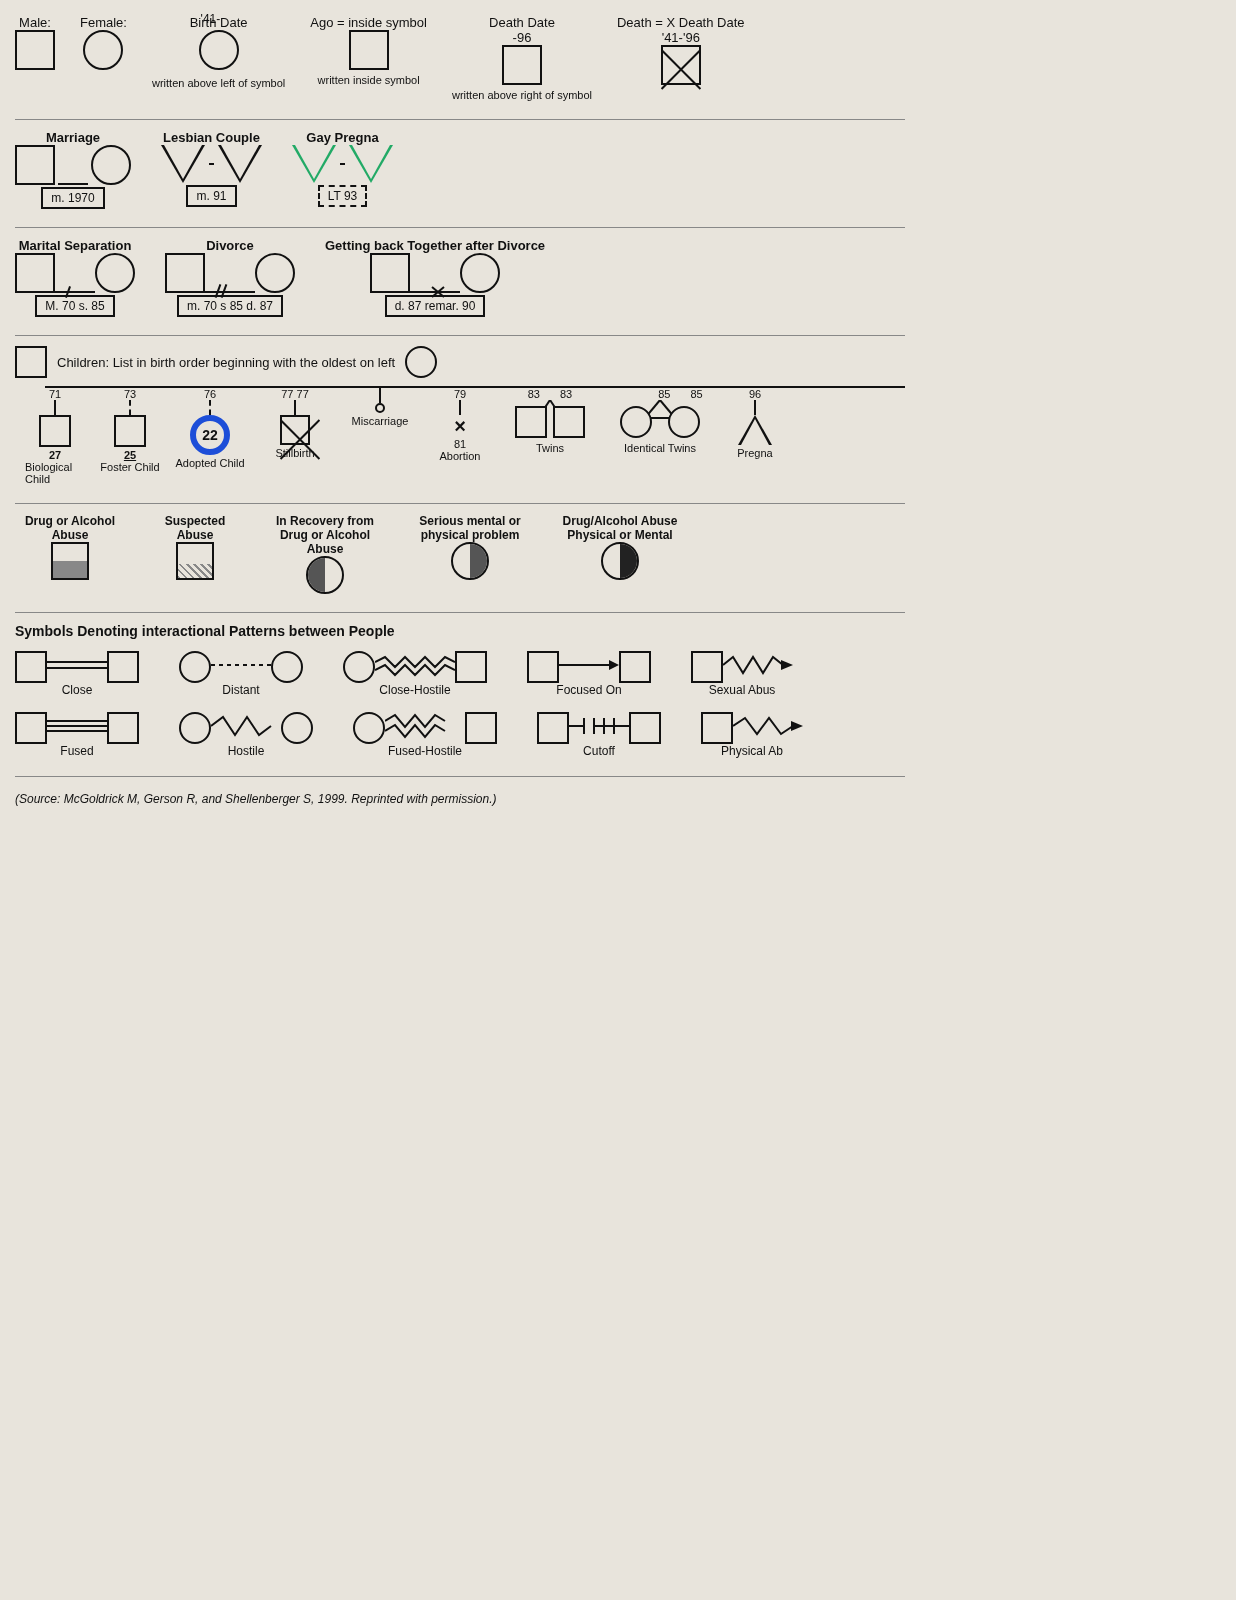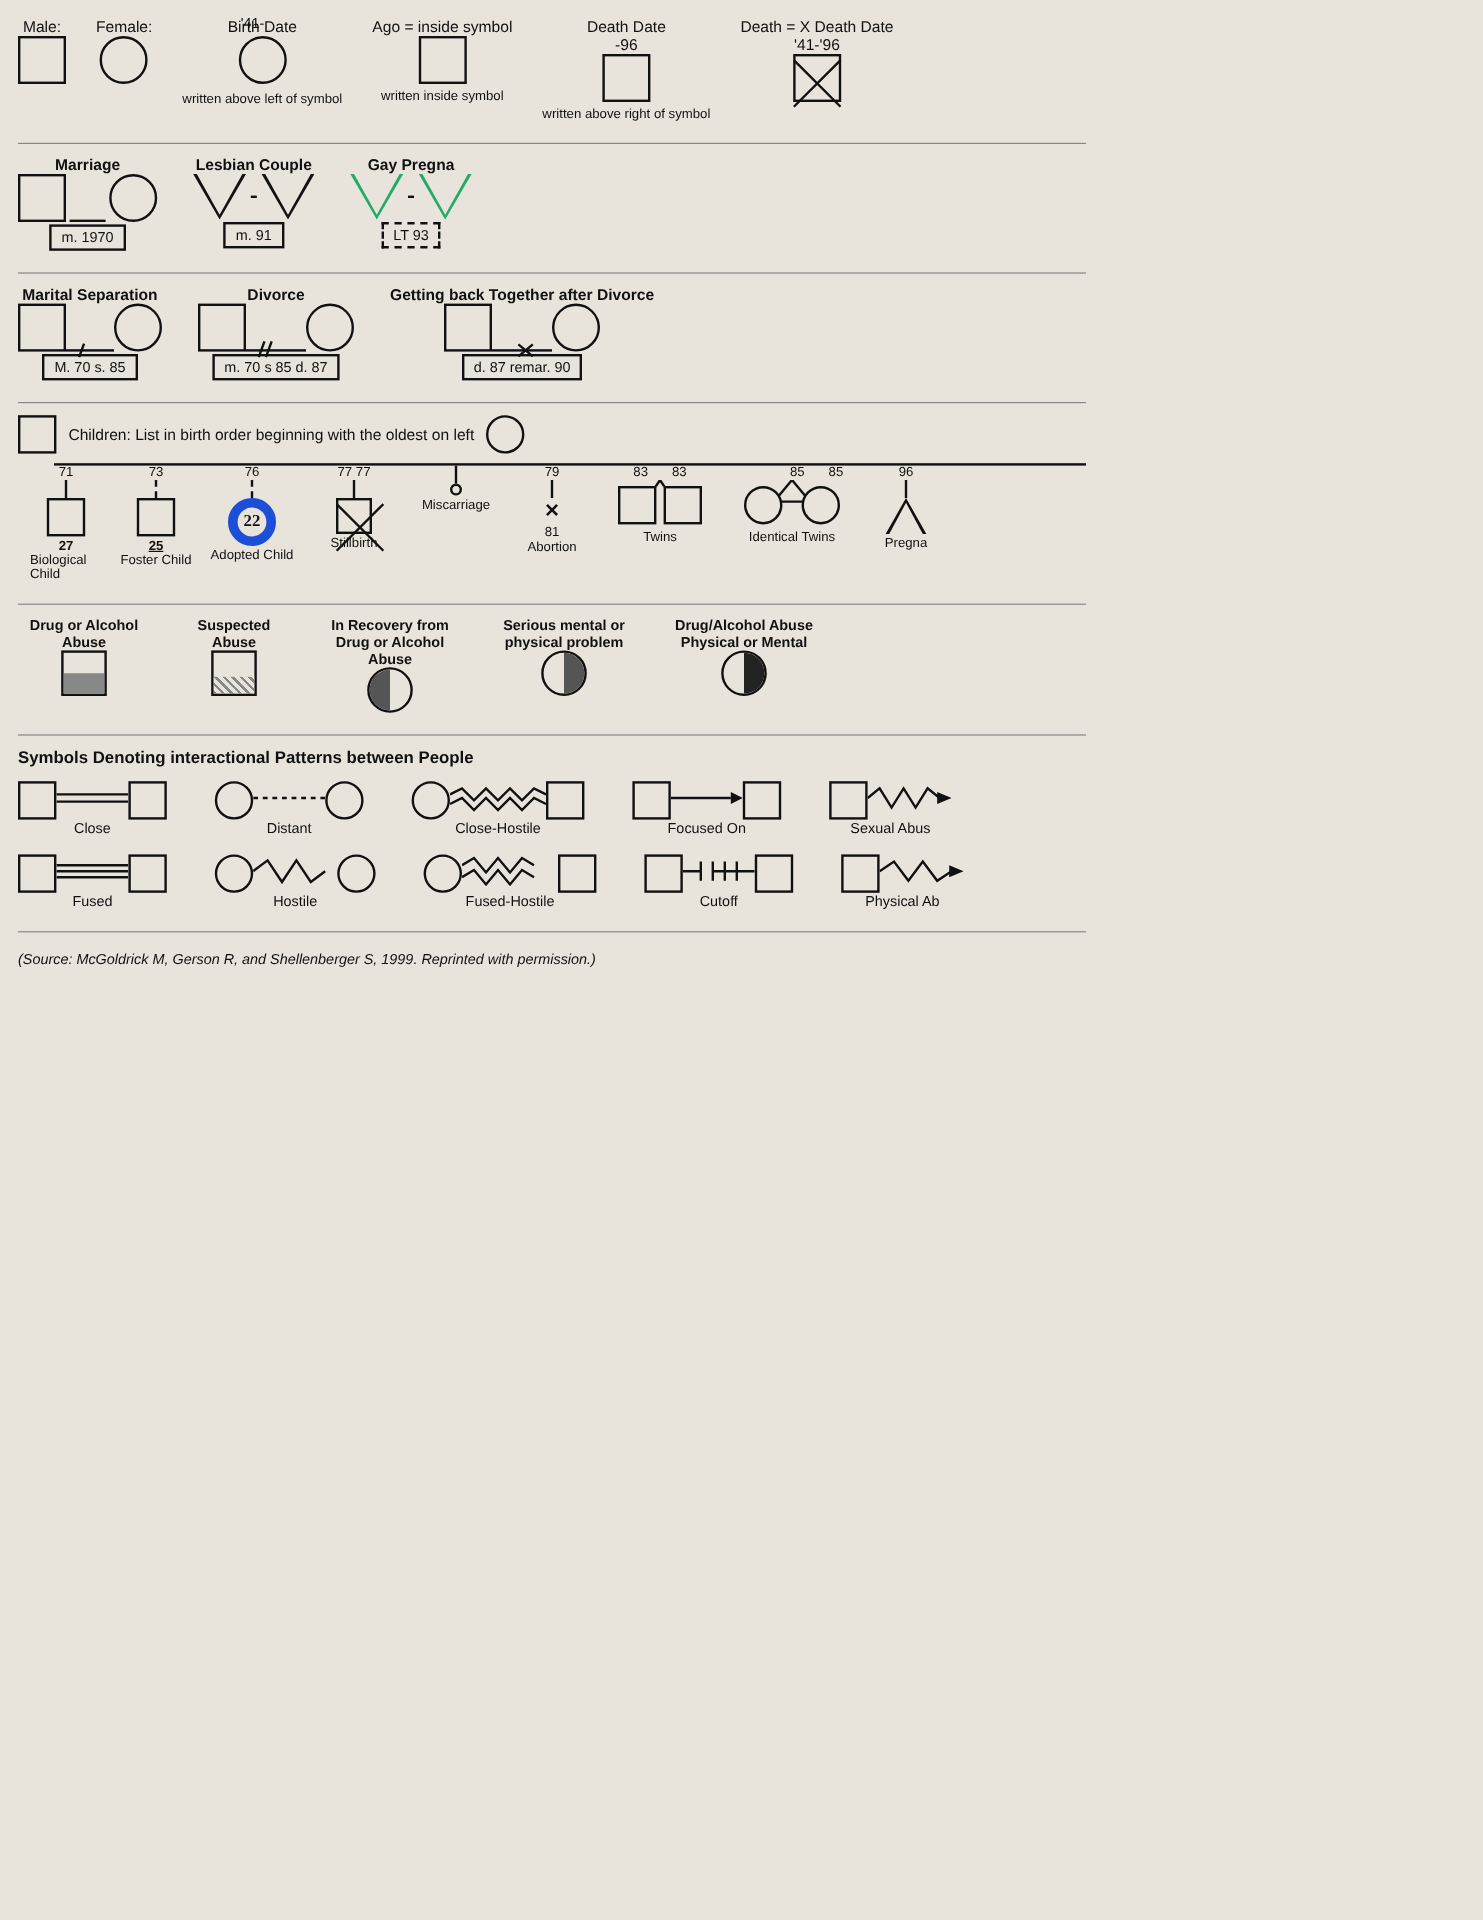--- a/index.html
+++ b/index.html
@@ -62,21 +62,21 @@
     .pattern-row { display: flex; align-items: flex-end; gap: 40px; margin-bottom: 15px; }
     .pattern-item { display: flex; flex-direction: column; align-items: center; text-align: center; font-size: 12px; }
     .pattern-connector { display: flex; align-items: center; }
 
     
     .source { font-size: 12px; font-style: italic; margin-top: 15px; }
 
     .flex-center { display: flex; align-items: center; }
 
     
-    .adopted-circle { width: 40px; height: 40px; border: 8px solid #1d4ed8; border-radius: 50%; display: flex; align-items: center; justify-content: center; font-size: 14px; font-weight: bold; font-family: Liberation Serif, serif; }
+    .adopted-circle { width: 40px; height: 40px; border: 6px solid #1d4ed8; border-radius: 50%; display: flex; align-items: center; justify-content: center; font-size: 14px; font-weight: bold; }
 
     
     .dot-sm { width: 10px; height: 10px; border: 2px solid #111; border-radius: 50%; display: inline-block; }
   </style>
 </head>
 <body>
 
 <div class="section">
   <div class="row" style="align-items:flex-start; gap:25px;">
 

